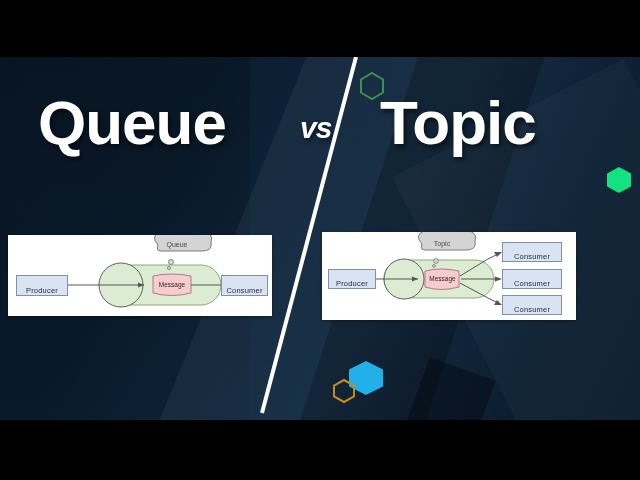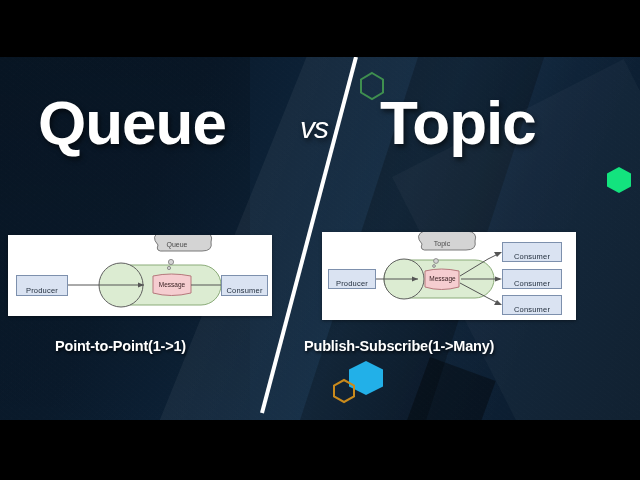--- a/index.html
+++ b/index.html
@@ -115,21 +115,21 @@
   .word {
     position: absolute;
     color: #ffffff;
     font-weight: 700;
     letter-spacing: -1px;
     text-shadow: 2px 3px 5px rgba(0,0,0,0.55);
     white-space: nowrap;
   }
   .word-left  { left: 38px;  top: 0;   font-size: 62px; line-height: 70px; }
   .word-vs    { left: 300px; top: 20px; font-size: 30px; line-height: 40px;
-                font-style: italic; font-weight: 400; }
+                font-style: italic; font-weight: 700; }
   .word-right { left: 380px; top: 0;   font-size: 62px; line-height: 70px; }
 
   
   .hex { position: absolute; z-index: 22; }
 
   
   .panel {
     position: absolute;
     z-index: 25;
     background: #ffffff;
@@ -298,22 +298,20 @@
       <span>Consumer</span>
     </div>
 
     <div class="cloud-label" style="left:100px; top:8px;">Topic</div>
 
     <div class="msg-node" style="left:104px; top:40px; width:33px; height:13px; background:transparent; border:none;">
       <span>Message</span>
     </div>
   </div>
 
-  <div class="caption caption-left">Point-to-Point(1-&gt;1)</div>
-  <div class="caption caption-right">Publish-Subscribe(1-&gt;Many)</div>
 
   <svg class="divider">
     <line x1="356" y1="57" x2="262" y2="413" stroke="#ffffff" stroke-width="4" stroke-linecap="butt"></line>
   </svg>
 
   <div class="bar bar-top"></div>
   <div class="bar bar-bottom"></div>
 
 </div>
 

